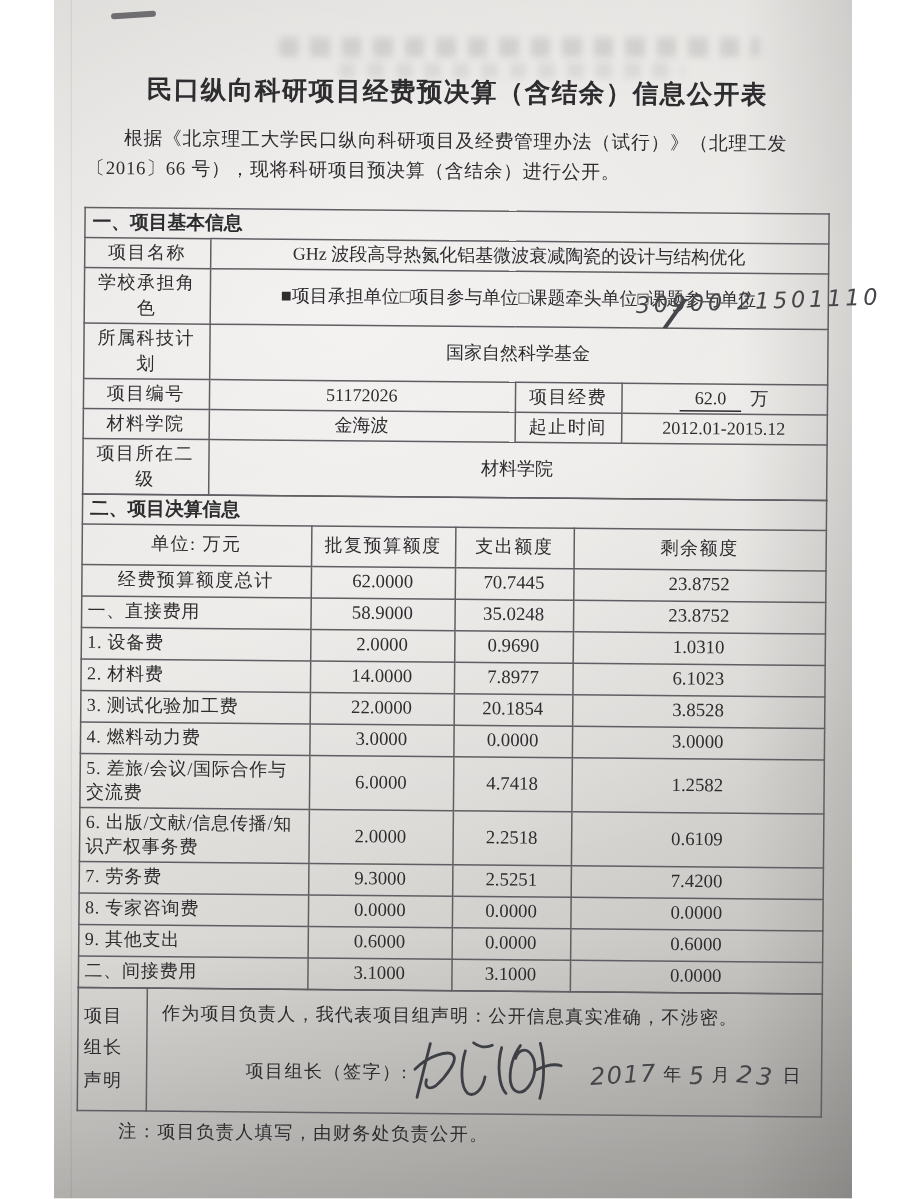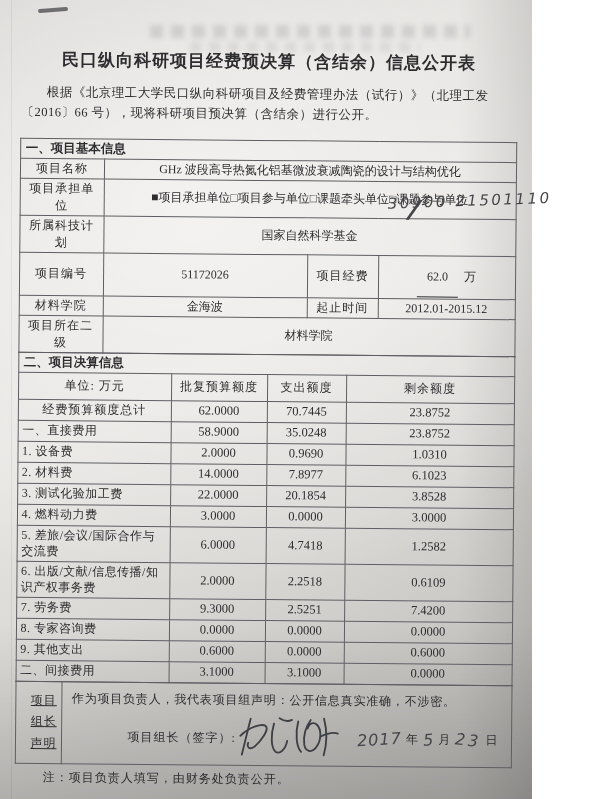--- a/index.html
+++ b/index.html
@@ -9,20 +9,21 @@
   html,body{width:600px; height:799px; overflow:hidden;}
   body{font-family:"Liberation Serif","DejaVu Serif",serif; color:var(--ink);}
 
   .photo{
     position:relative; width:532px; height:799px;
     background:
       linear-gradient(to right, rgba(0,0,0,0) 86%, rgba(0,0,0,0.10) 100%),
       linear-gradient(to bottom, rgba(0,0,0,0) 78%, rgba(0,0,0,0.14) 100%),
       radial-gradient(ellipse 820px 620px at 36% 26%, rgba(255,255,255,0.55), rgba(255,255,255,0) 62%),
       linear-gradient(155deg,#d8d6d3 0%, #e4e2df 22%, #e8e6e3 45%, #d9d7d4 66%, #c3c1be 86%, #b2b0ad 100%);
+    margin-left: 36px;
   }
   .edge-line{position:absolute; left:11px; top:0; width:1px; height:100%;
     background:rgba(0,0,0,0.06);}
   .corner-mark{position:absolute; left:38px; top:8px; width:30px; height:4px;
     background:#6e6e71; border-radius:2px; transform:rotate(-4deg);}
   .bleed{position:absolute; top:25px; left:150px; width:320px; height:13px;
     background:repeating-linear-gradient(90deg, rgba(115,115,122,0.20) 0 13px, rgba(115,115,122,0) 13px 21px);
     filter:blur(2.5px); border-radius:3px;}
   .bleed2{position:absolute; top:42px; left:190px; width:230px; height:10px;
     background:repeating-linear-gradient(90deg, rgba(115,115,122,0.13) 0 11px, rgba(115,115,122,0) 11px 19px);
@@ -39,24 +40,24 @@
   .t-merge{margin-top:-1px;}
   td{border:1px solid var(--line); font-size:12px; padding:1px 4px;
      vertical-align:middle; overflow:hidden;}
   .sec-hdr td{font-weight:bold; font-size:12.5px; text-align:left; padding-left:5px; height:20px;}
   .lbl{text-align:center; letter-spacing:1px;}
   .val{text-align:center;}
   .num{text-align:center; font-size:12.5px;}
   .h20{height:20px;} .h19{height:19px;} .h27{height:27px;} .h21{height:21px;} .h36{height:36px;}
   .rowlbl{text-align:left; padding-left:4px; letter-spacing:0.5px; line-height:1.35;}
   .colhdr{text-align:center; letter-spacing:1px;}
-  .fund-underline{display:inline-block; padding:12px 10px; border-bottom:1px solid var(--ink);}
+  .fund-underline{display:inline-block; padding:0 10px; border-bottom:1px solid var(--ink);}
   .fund-unit{margin-left:6px;}
 
-  .decl-side{text-align:right; line-height:1.8; letter-spacing:1px;text-decoration:underline;}
+  .decl-side{text-align:left; line-height:1.8; letter-spacing:1px;}
   .decl-cell{vertical-align:top; padding:8px 8px 4px 10px;}
   .decl-statement{font-size:12px; letter-spacing:0.8px;}
   .sign-line{display:flex; align-items:center; margin-top:8px; padding-left:56px; height:44px;}
   .sign-label{font-size:12px; letter-spacing:1px; white-space:nowrap;text-align:center;}
   .sig-svg{margin:-6px 4px 0 2px;}
   .date-group{display:flex; align-items:center; margin-left:14px; white-space:nowrap;}
   .printed-date{font-size:12px; margin:0 4px; letter-spacing:1px;}
 
   .hw{font-family:"DejaVu Sans",sans-serif; font-style:italic; color:var(--hw);
       display:inline-block; letter-spacing:1px;}
@@ -92,21 +93,21 @@
         </colgroup>
       <tbody>
           <tr class="sec-hdr">
         <td colspan="4">一、项目基本信息</td>
       </tr>
       <tr>
         <td class="lbl h20">项目名称</td>
         <td class="val h20" colspan="3">GHz 波段高导热氮化铝基微波衰减陶瓷的设计与结构优化</td>
       </tr>
       <tr>
-        <td class="lbl h19">项目承担单位</td>
+        <td class="lbl h19">学校承担角色</td>
         <td class="val h19" colspan="3">■项目承担单位□项目参与单位□课题牵头单位□课题参与单位</td>
       </tr>
       <tr>
         <td class="lbl h19">所属科技计划</td>
         <td class="val h19" colspan="3">国家自然科学基金</td>
       </tr>
       <tr>
         <td class="lbl h20">项目编号</td>
         <td class="val h20">51172026</td>
         <td class="lbl h20">项目经费</td>

